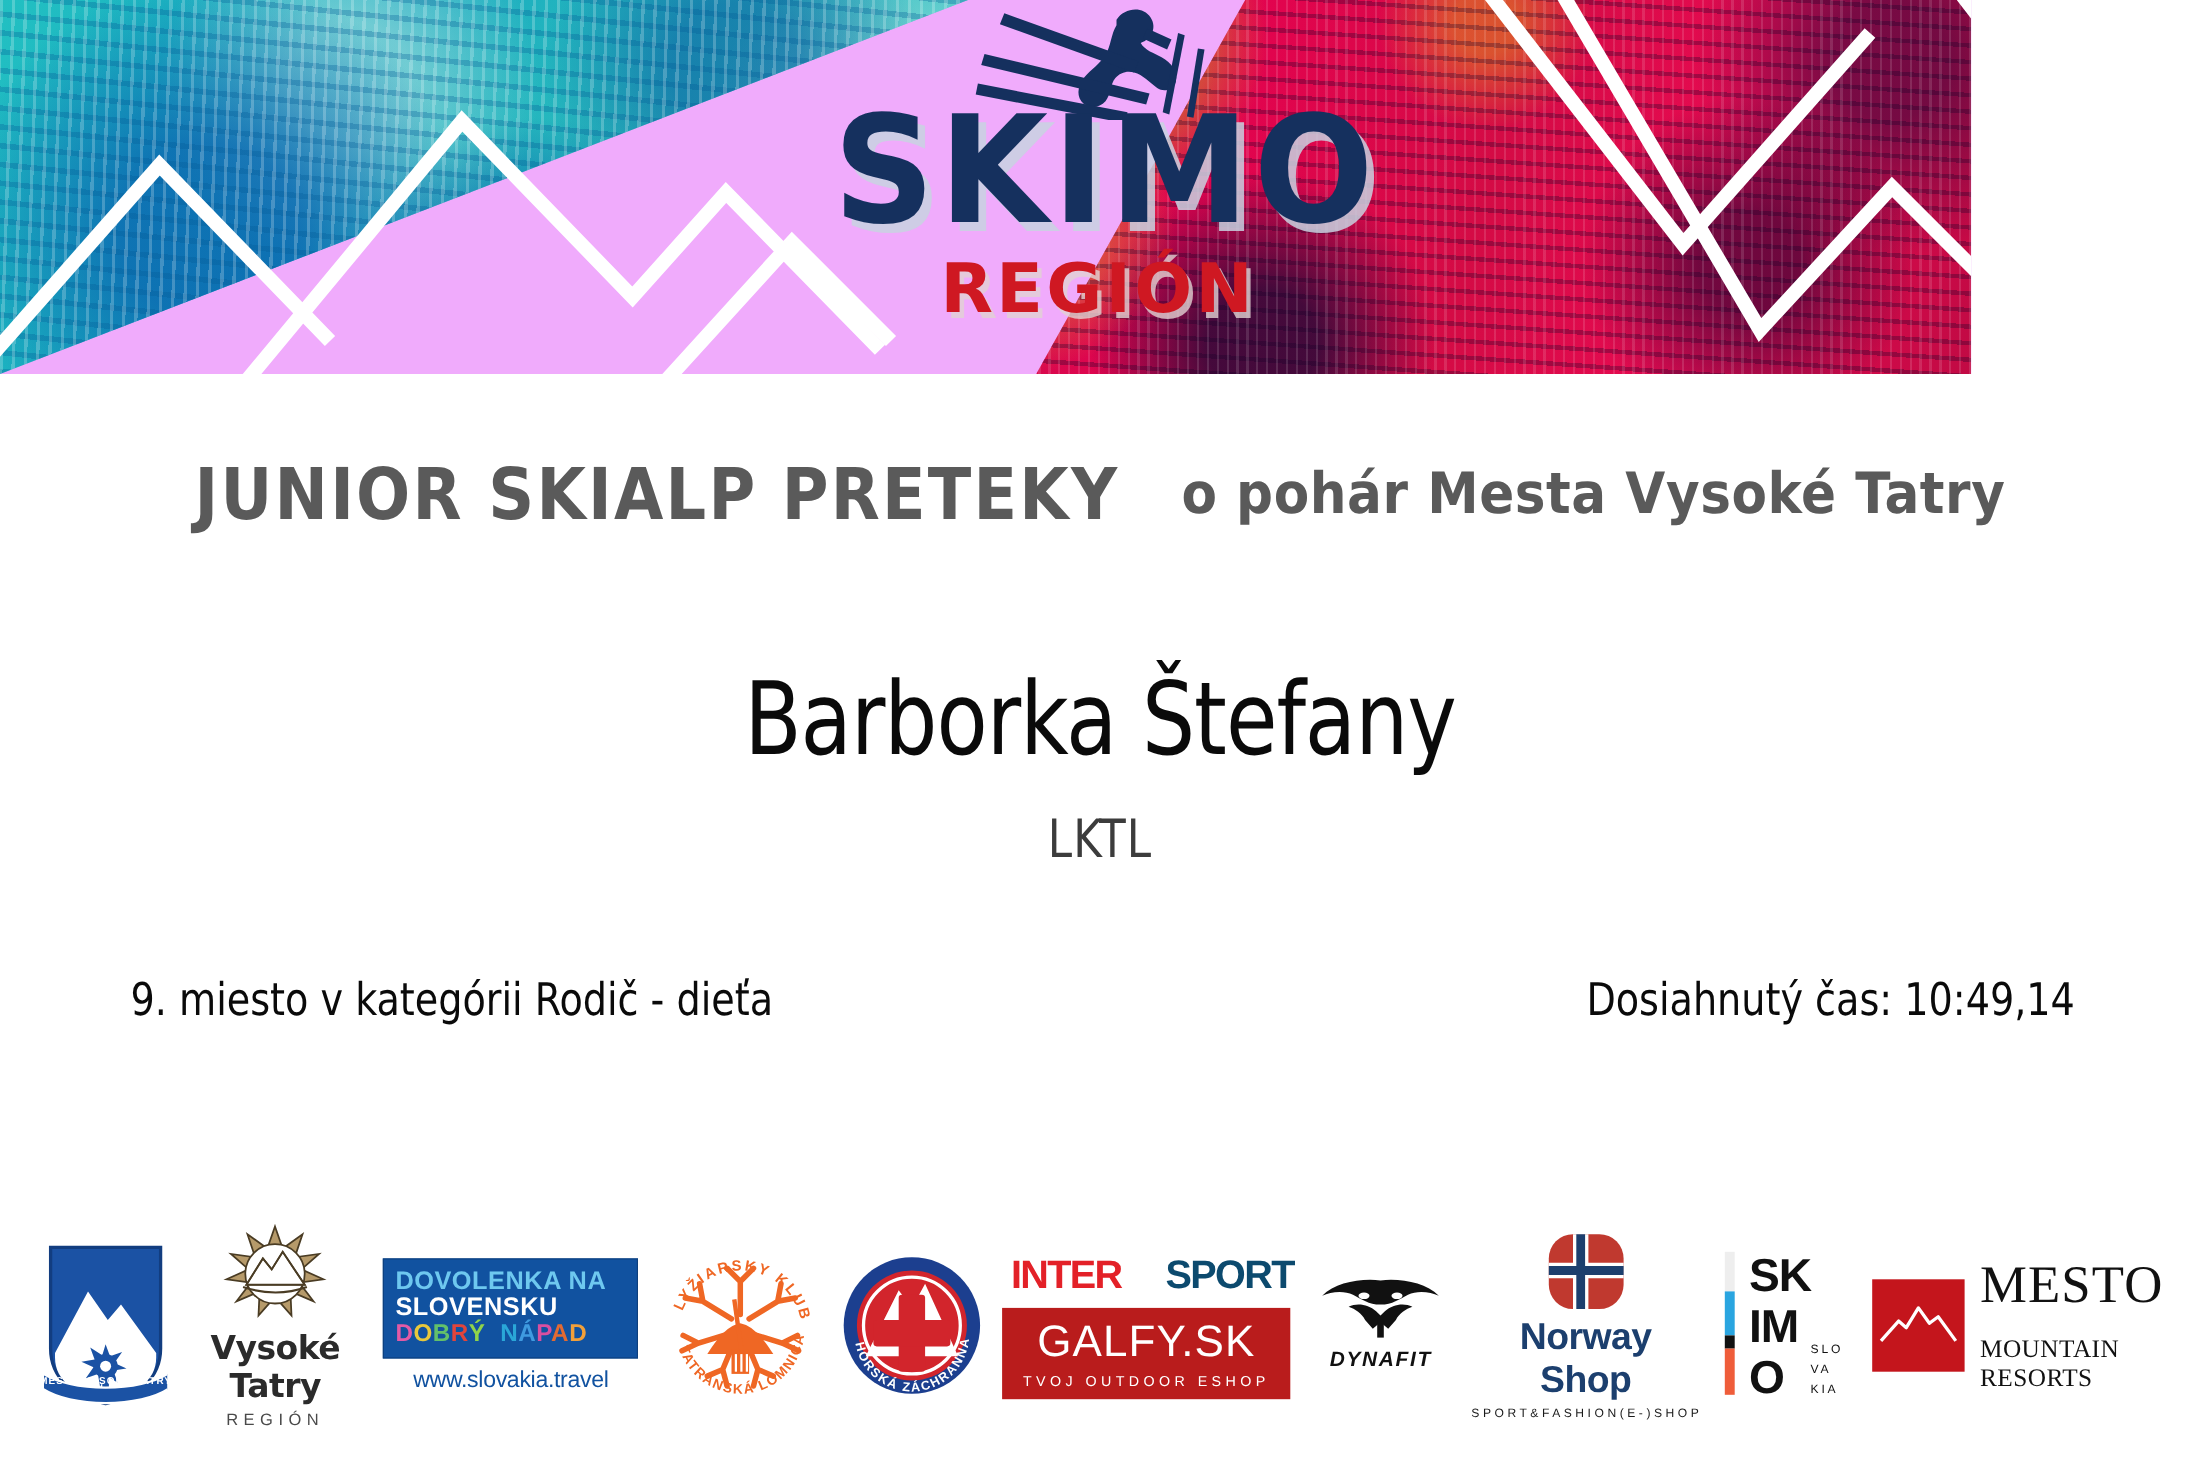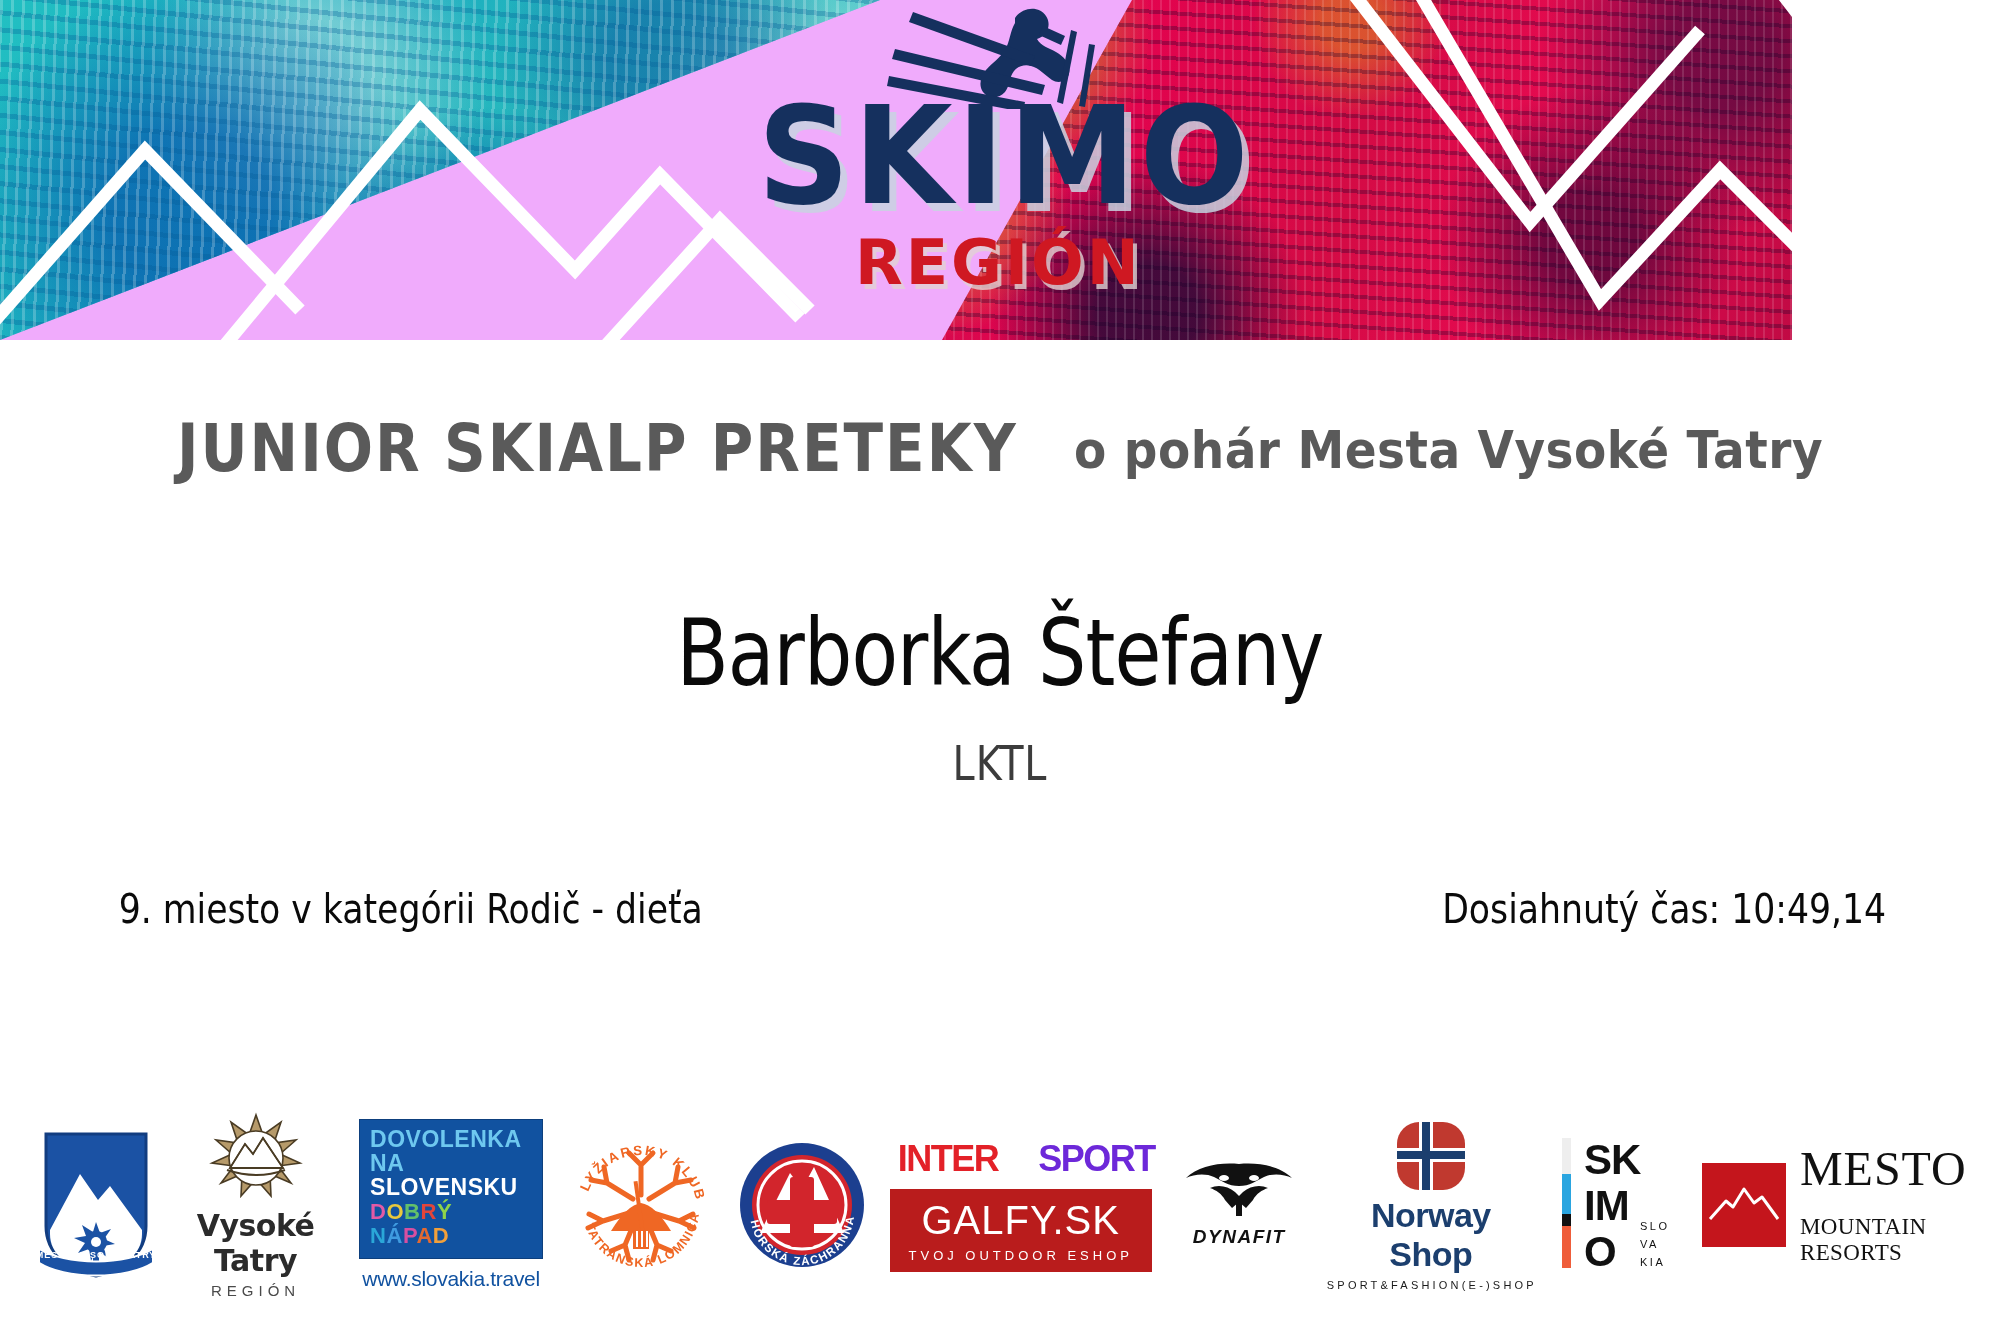--- a/index.html
+++ b/index.html
@@ -222,21 +222,21 @@
   }
   .vt-sub {
     font-family: "Liberation Sans", sans-serif;
     font-size: 15px;
     color: #4a4a4a;
     letter-spacing: 5px;
     margin-top: 4px;
   }
 
   
-  .sk-travel { width: 184px; }
+  .sk-travel { width: 232px; }
   .sk-box {
     background: #1152a0;
     padding: 8px 10px 9px 10px;
     border: 1px solid #0d3f7d;
   }
   .sk-l1 {
     font-family: "Liberation Sans", sans-serif;
     font-size: 23px; font-weight: 700; color: #6ec8ef; letter-spacing: 0.5px; line-height: 1.04;
   }
   .sk-l2 {
@@ -267,21 +267,21 @@
 
   
   .stack-6 { width: 262px; }
   .intersport {
     display: flex; align-items: center; gap: 8px;
     font-family: "Liberation Sans", sans-serif;
     font-weight: 700; font-size: 36px; letter-spacing: -1.5px;
     margin-bottom: 9px;
   }
   .intersport .p1 { color: #e32128; }
-  .intersport .p2 { color: #6d28d9; margin-left: 32px; }
+  .intersport .p2 { color: #0c4a6e; margin-left: 32px; }
   .galfy {
     background: #b91c1c; padding: 11px 6px 9px 6px; text-align: center;
   }
   .galfy-main {
     font-family: "Liberation Sans", sans-serif;
     font-weight: 400; font-size: 40px; color: #ffffff; letter-spacing: 1px; line-height: 1;
   }
   .galfy-sub {
     font-family: "Liberation Sans", sans-serif;
     font-size: 13px; color: #ffffff; letter-spacing: 4px; margin-top: 8px;

